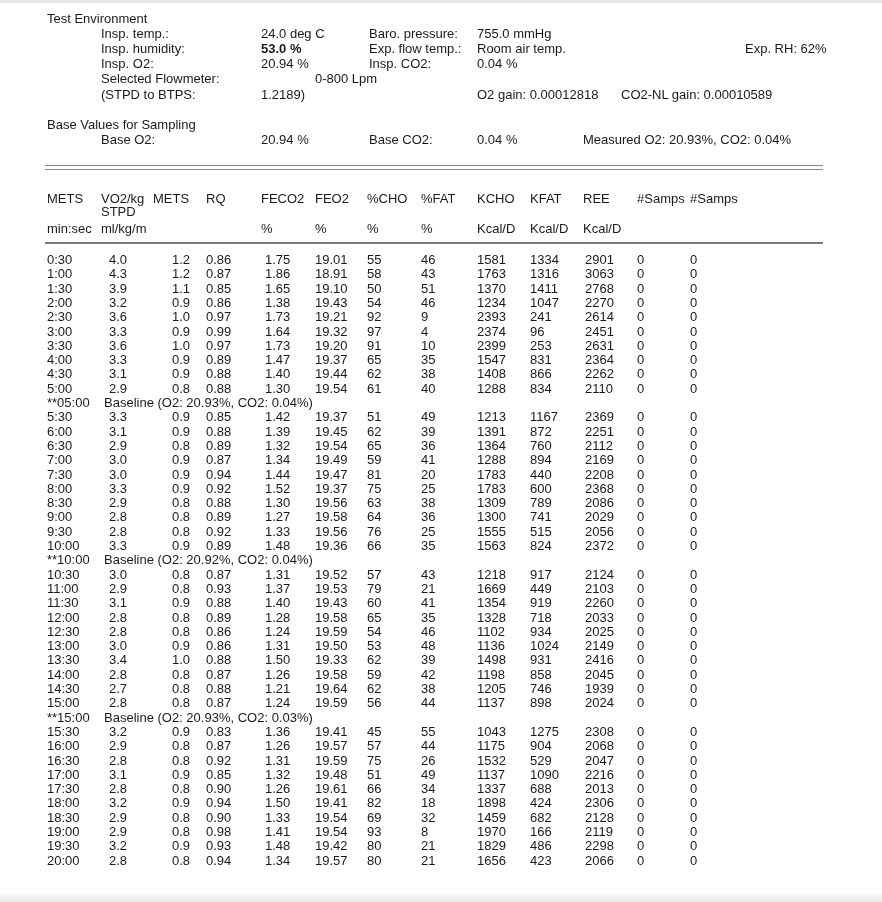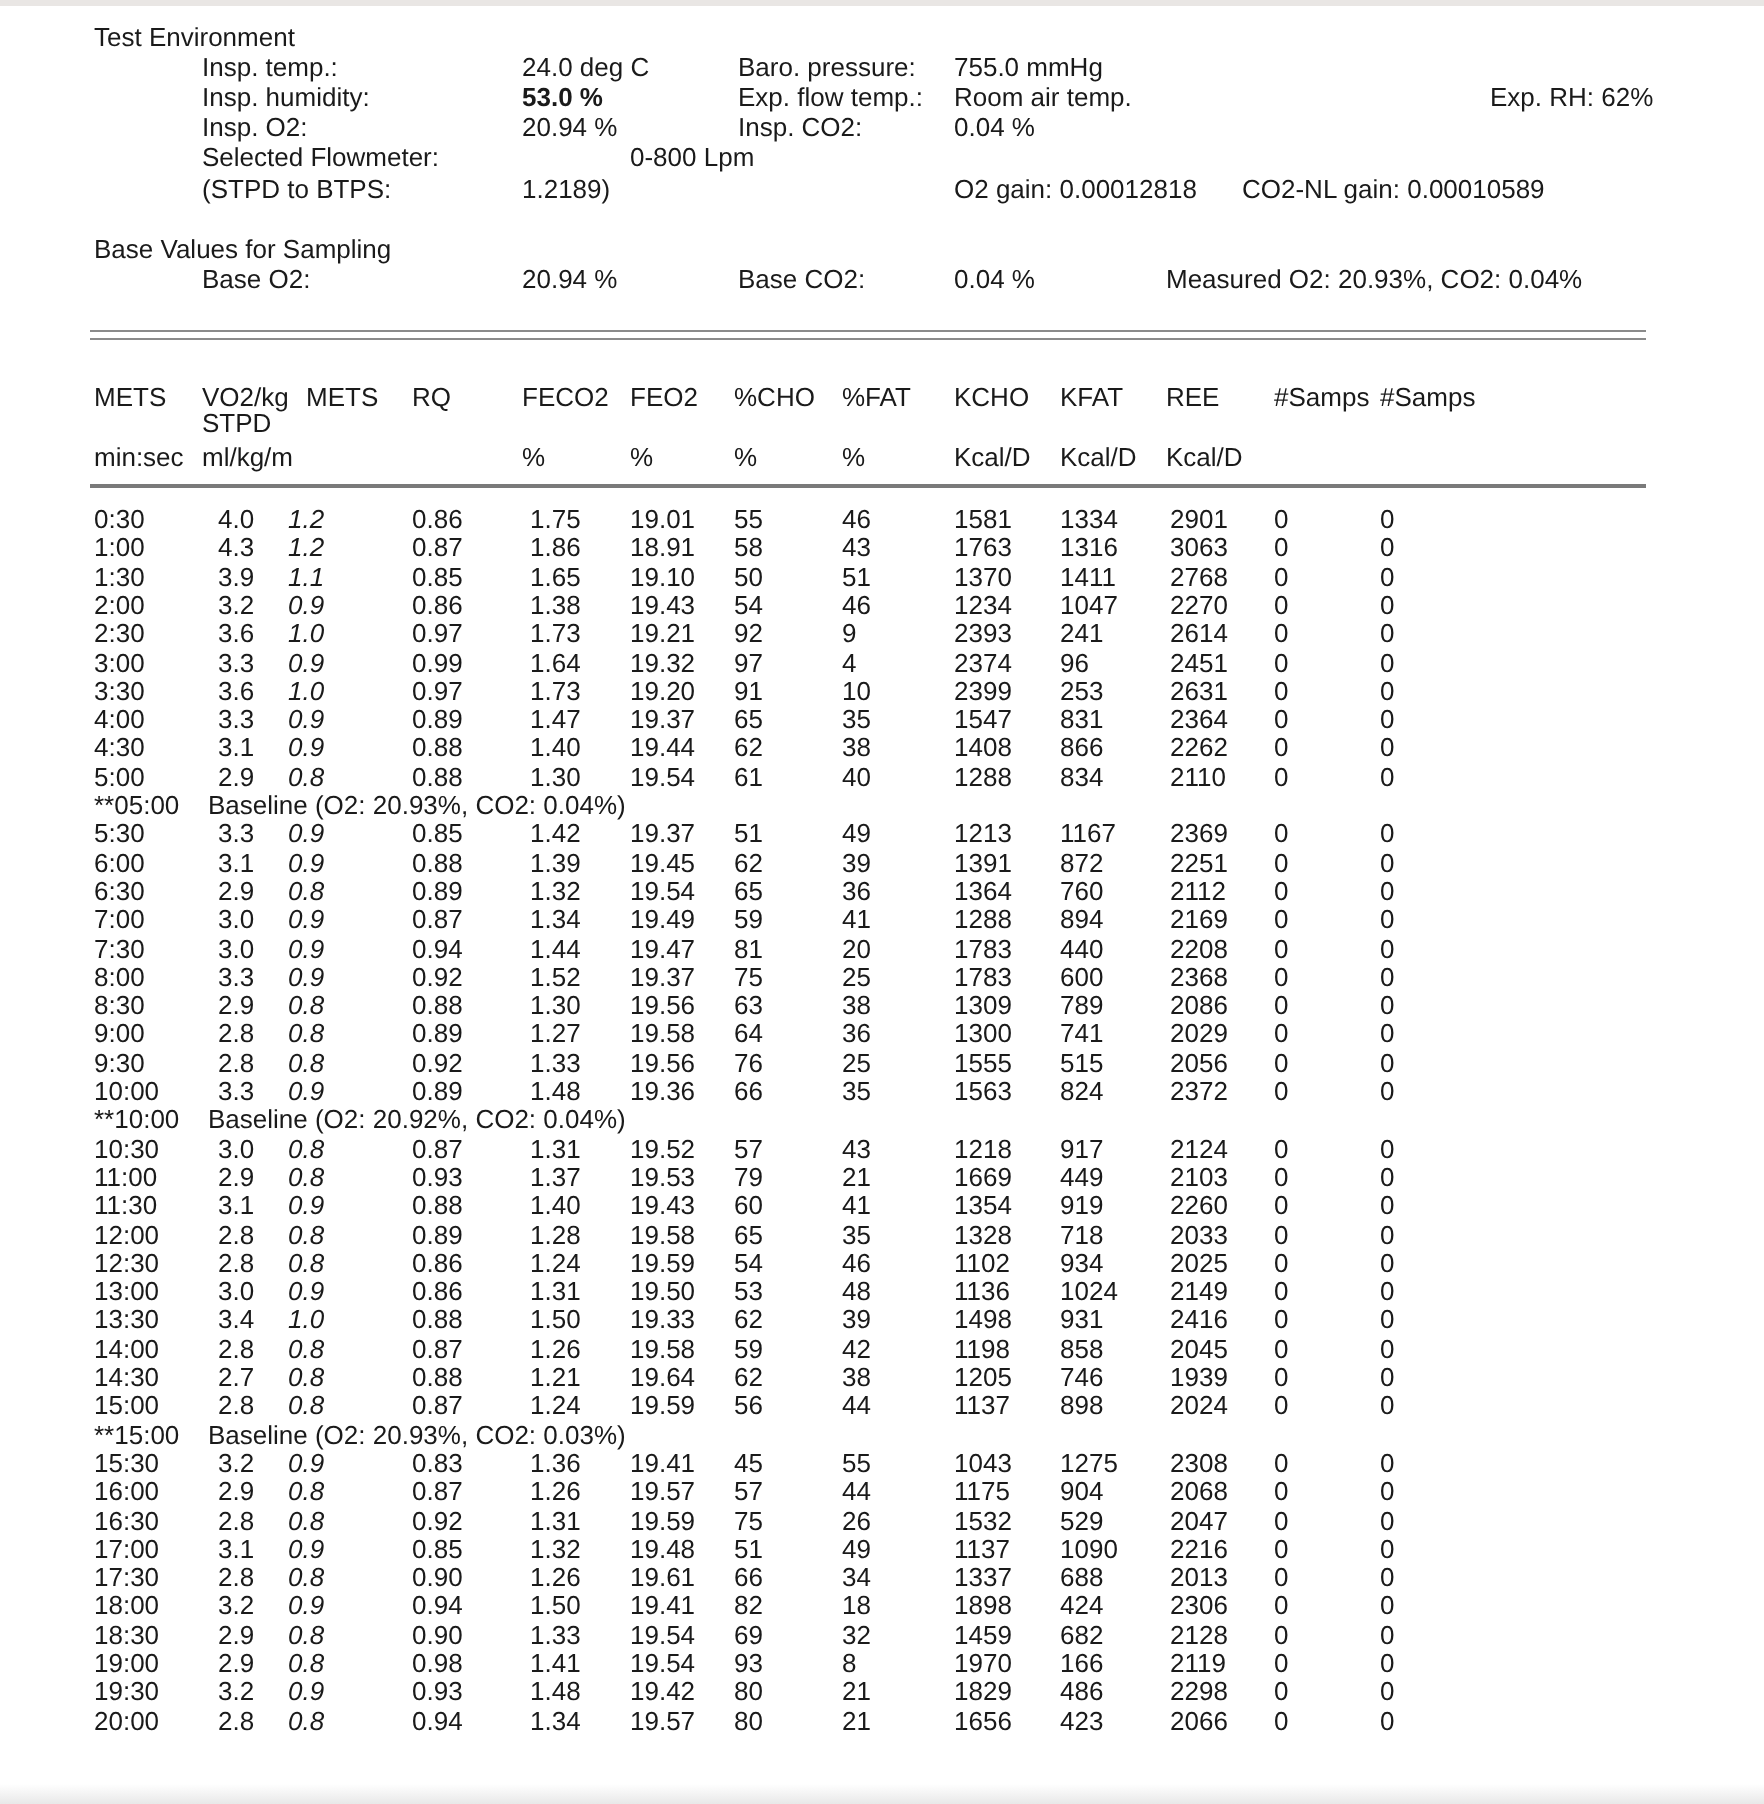--- a/index.html
+++ b/index.html
@@ -12,21 +12,21 @@
   .bottom-shadow { position: absolute; left: 0; bottom: 0; width: 882px; height: 10px; background: linear-gradient(#ffffff, #e8e8e8); }
   .abs { position: absolute; white-space: nowrap; line-height: 15px; }
   .sec-title { left: 47px; }
   .rule-double { position: absolute; left: 45px; width: 778px; height: 1px; background: #8a8a8a; }
   .rule-single { position: absolute; left: 45px; width: 778px; height: 2px; background: #7a7a7a; }
   .hdr { position: absolute; line-height: 14px; white-space: nowrap; }
   .row { position: absolute; left: 0; width: 882px; height: 14.3px; }
   .cell { position: absolute; top: 0; line-height: 14px; white-space: nowrap; }
   .c-time { left: 47px; }
   .c-vo2 { left: 109px; }
-  .c-mets { left: 144px; font-style: italic; }
+  .c-mets { left: 172px; }
   .c-rq { left: 206px; }
   .c-feco2 { left: 265px; }
   .c-feo2 { left: 315px; }
   .c-cho { left: 367px; }
   .c-fat { left: 421px; }
   .c-kcho { left: 477px; }
   .c-kfat { left: 530px; }
   .c-ree { left: 585px; }
   .c-s1 { left: 637px; }
   .c-s2 { left: 690px; }

